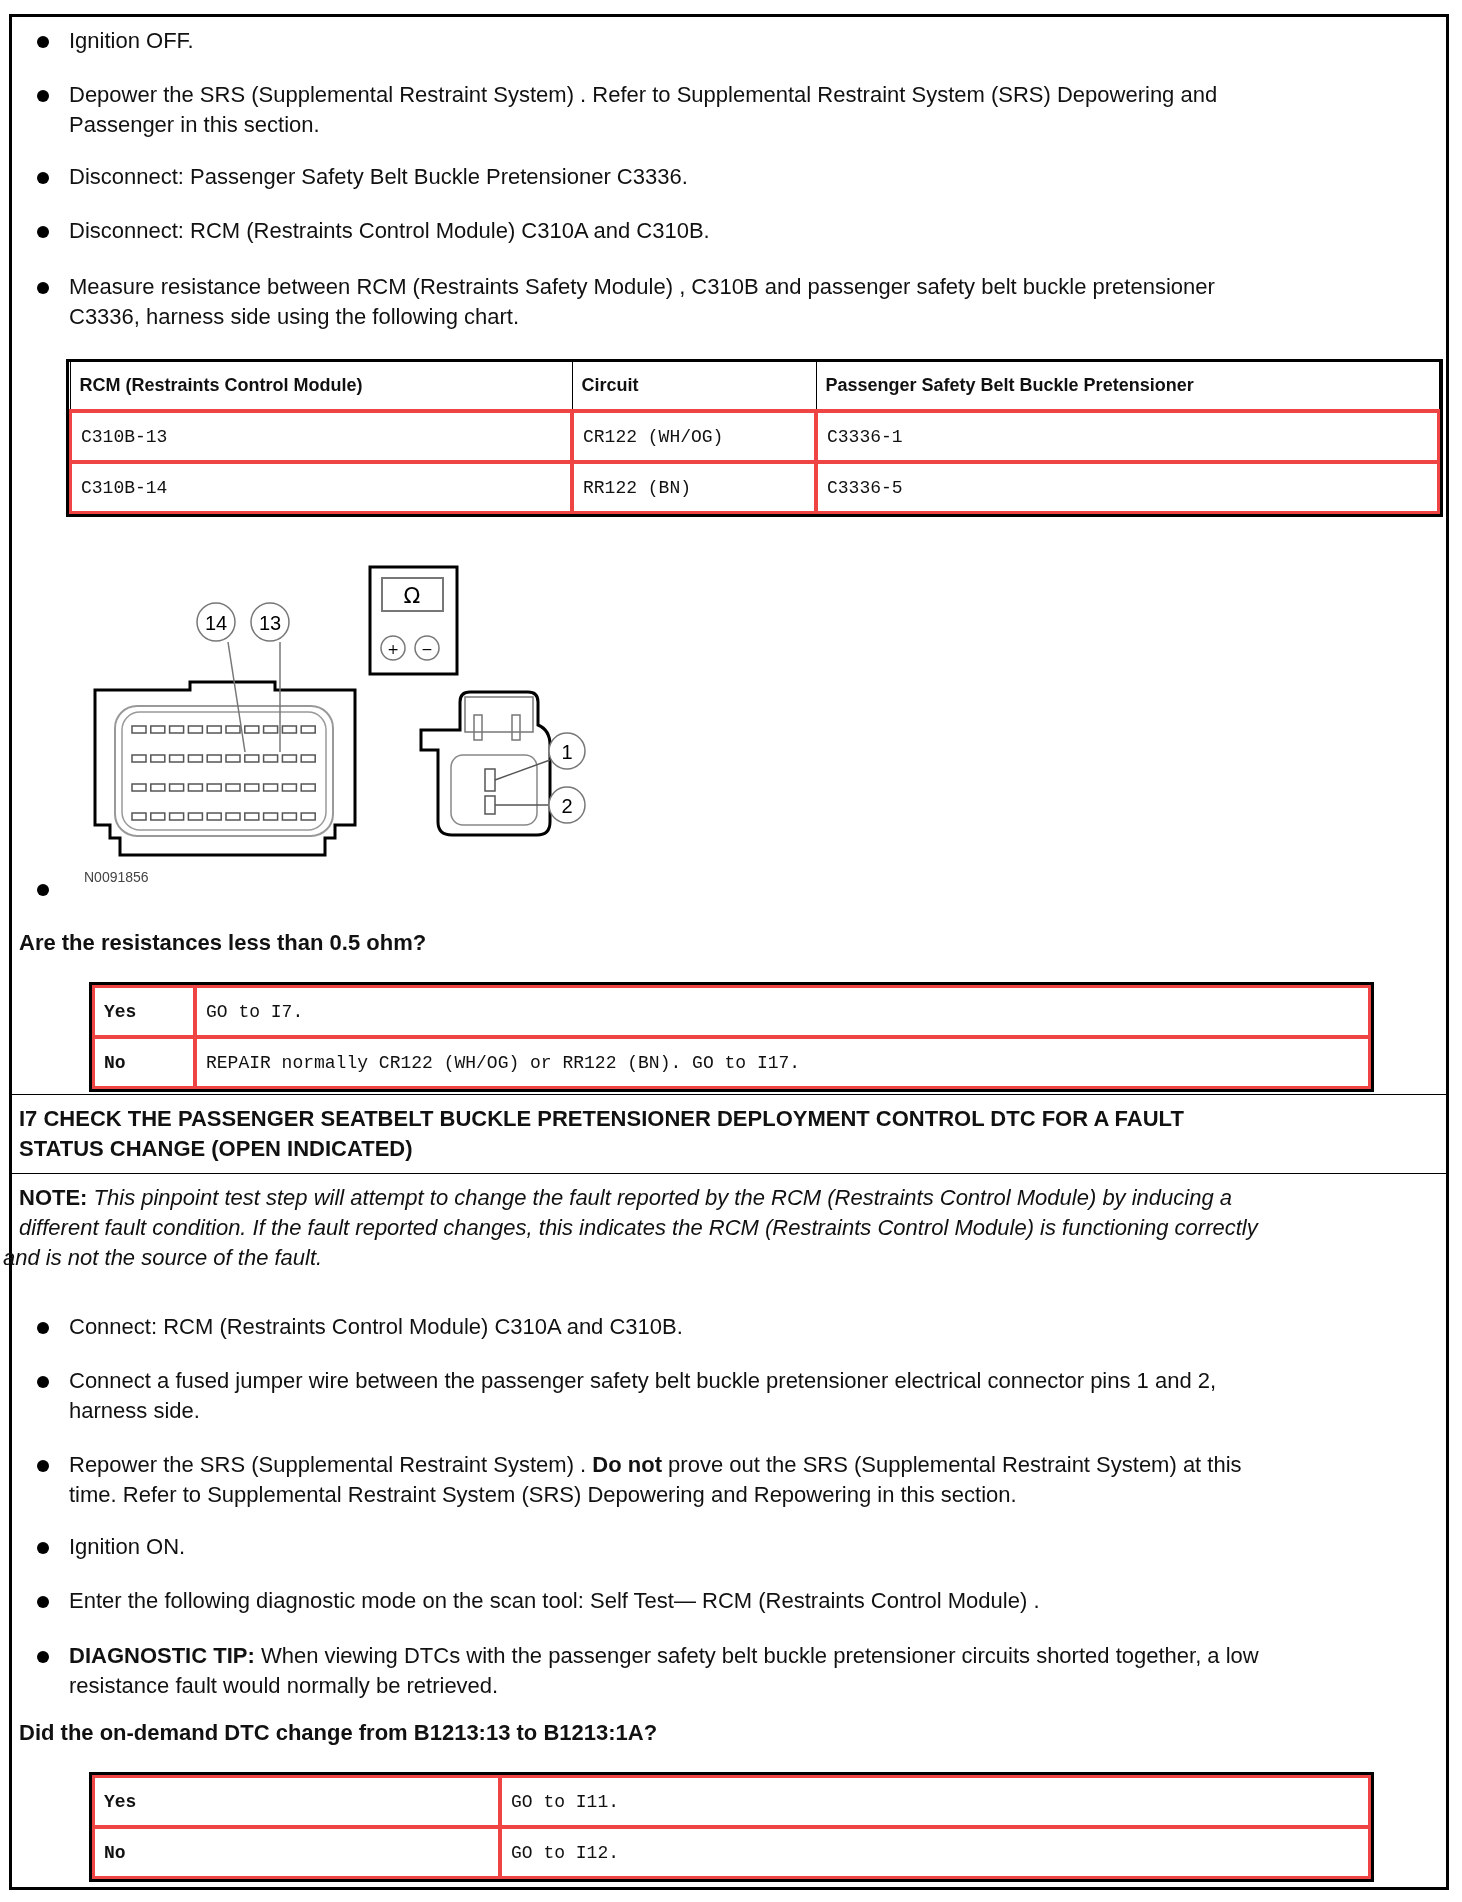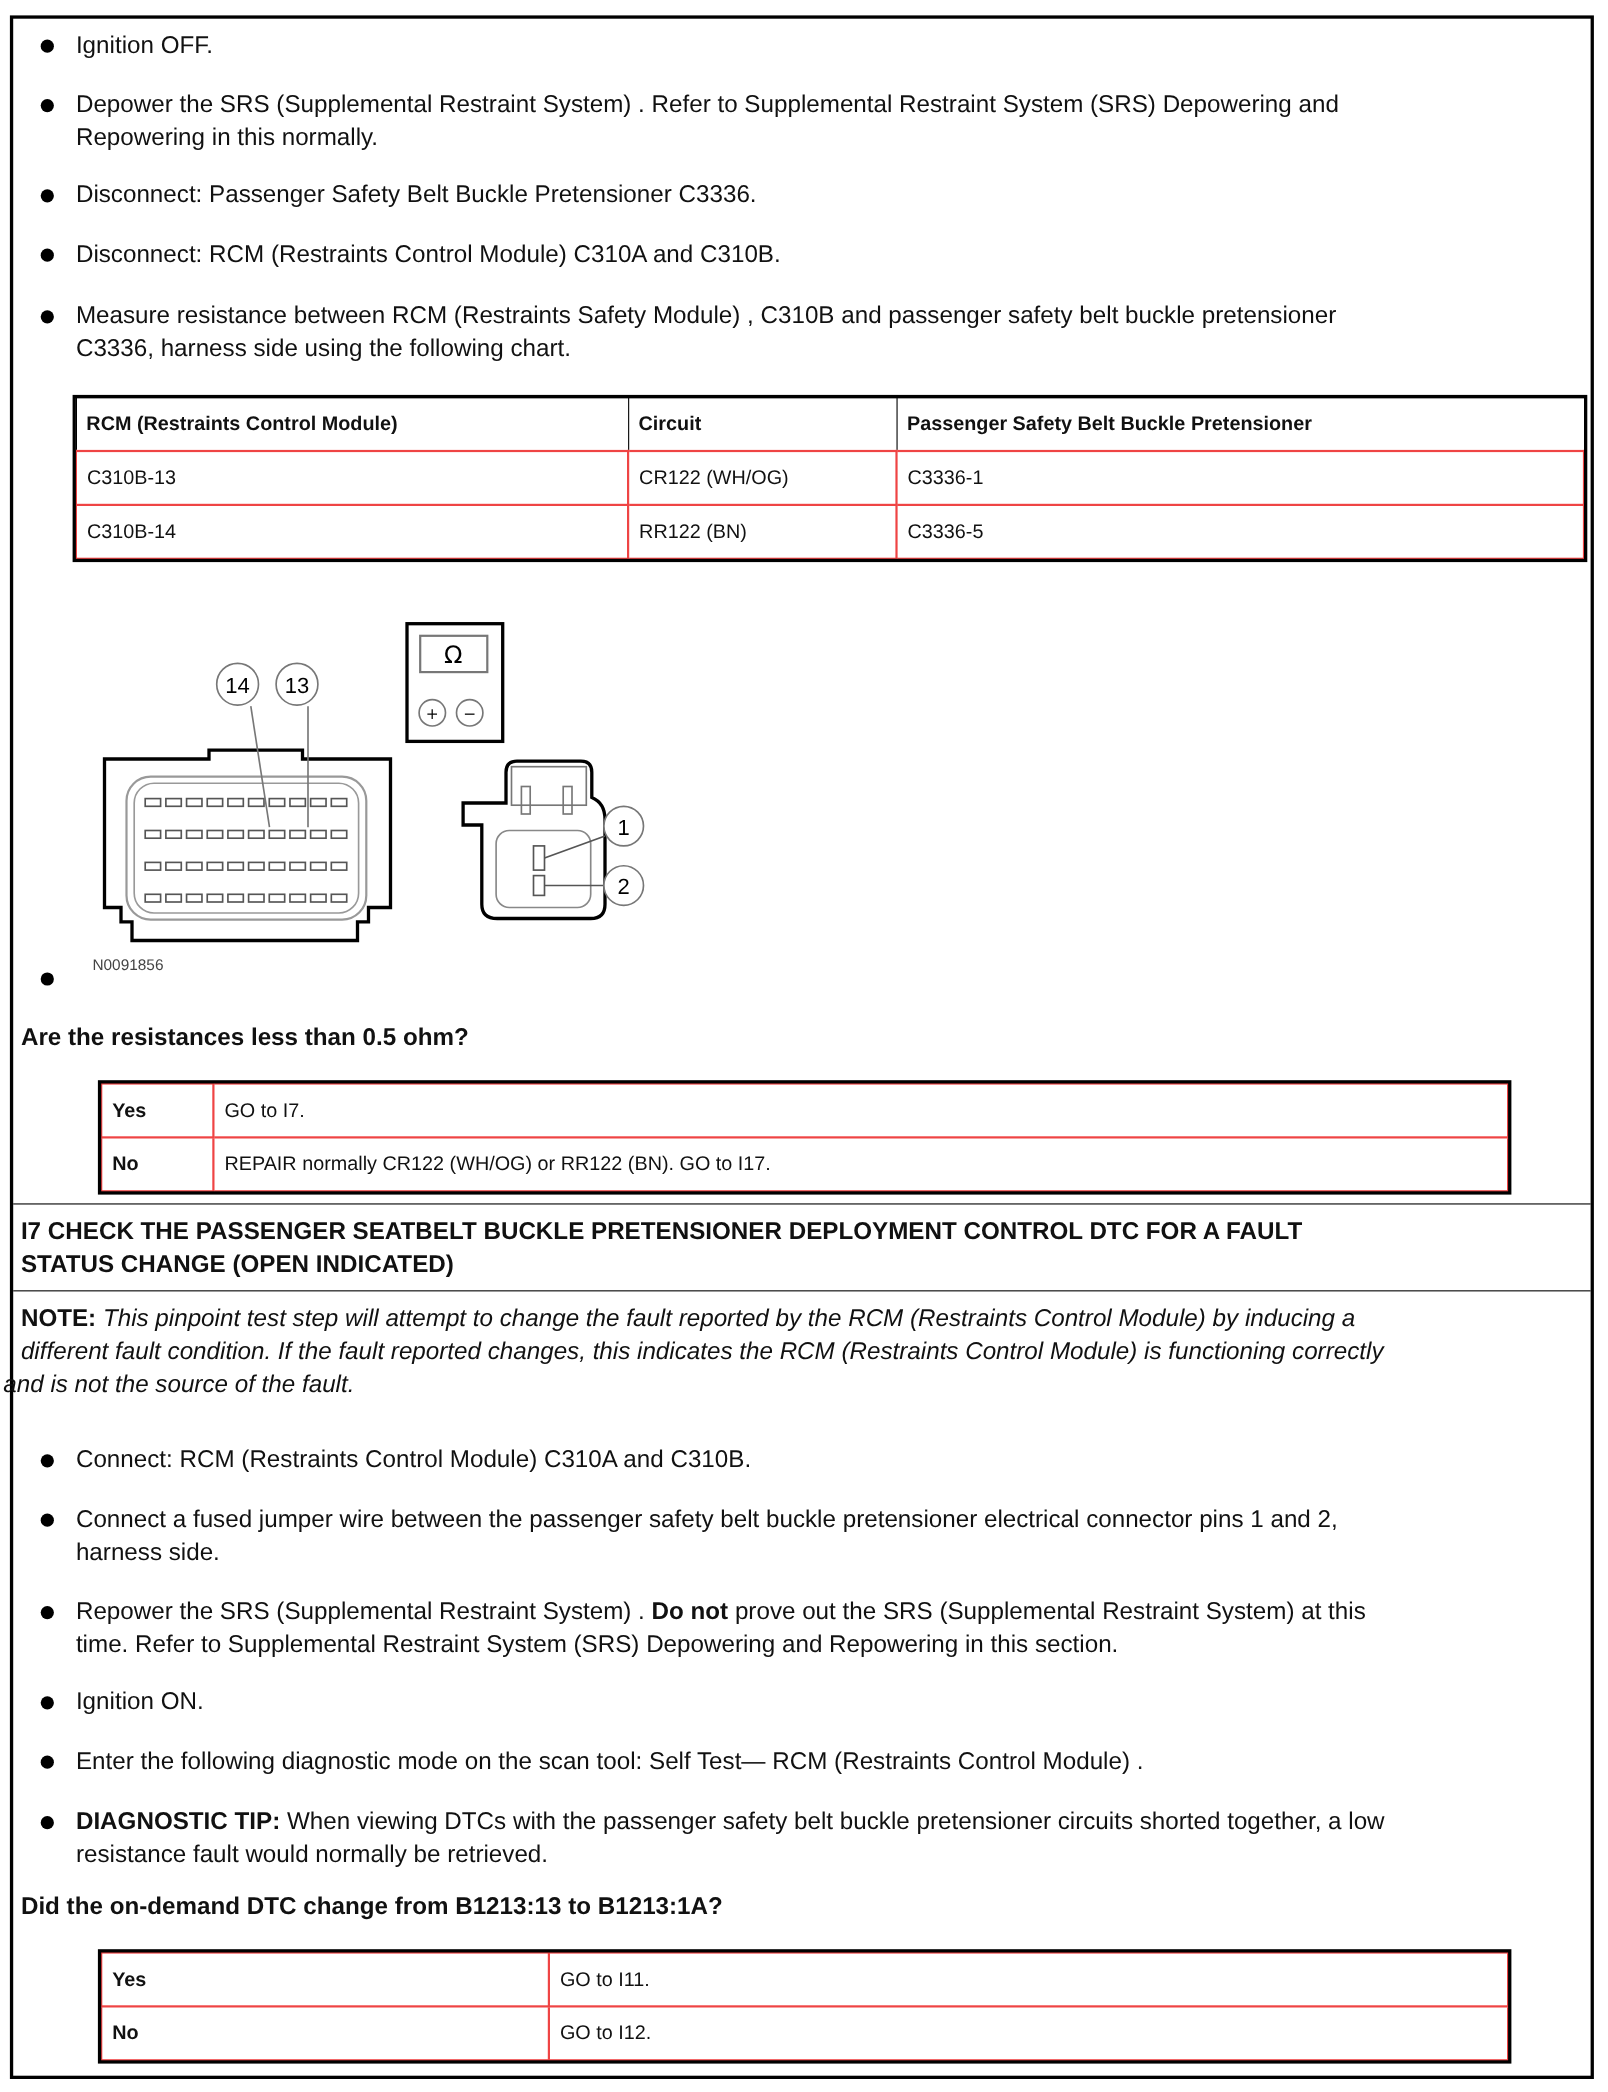--- a/index.html
+++ b/index.html
@@ -13,39 +13,39 @@
   }
   .abs { position: absolute; }
   .txt { font-size: 22px; line-height: 30px; white-space: nowrap; }
   .bullet-dot {
     position: absolute; width: 12px; height: 12px; border-radius: 50%; background: #000;
   }
   .bold { font-weight: bold; }
   .ital { font-style: italic; }
 
   table.grid { border-collapse: collapse; position: absolute; font-size: 18px; }
-  table.grid td { border: 2px solid #ef4444; padding: 0 9px; height: 47px; vertical-align: middle; white-space: nowrap; }
+  table.grid td { border: 4px solid #ef4444; padding: 0 9px; height: 47px; vertical-align: middle; white-space: nowrap; font-family: Liberation Mono, monospace; }
   table.grid { outline: 3px solid #000; outline-offset: -1px; }
   table.grid th { border: 1px solid #000; padding: 0 9px; height: 47px; text-align: left; font-weight: bold; white-space: nowrap; }
 
   .hline { position: absolute; height: 1px; background: #000; }
   .section-title { font-weight: bold; font-size: 22px; line-height: 30px; }
 </style>
 </head>
 <body>
 
 <div class="page-frame"></div>
 
 <div>
   <div class="bullet-dot" style="left:37px;top:36px"></div>
   <div class="abs txt" style="left:69px;top:26px">Ignition OFF.</div>
 
   <div class="bullet-dot" style="left:37px;top:90px"></div>
   <div class="abs txt" style="left:69px;top:80px">Depower the SRS (Supplemental Restraint System) . Refer to Supplemental Restraint System (SRS) Depowering and</div>
-  <div class="abs txt" style="left:69px;top:110px">Repowering in this normally.</div>
+  <div class="abs txt" style="left:69px;top:110px">Passenger in this section.</div>
 
   <div class="bullet-dot" style="left:37px;top:172px"></div>
   <div class="abs txt" style="left:69px;top:162px">Disconnect: Passenger Safety Belt Buckle Pretensioner C3336.</div>
 
   <div class="bullet-dot" style="left:37px;top:226px"></div>
   <div class="abs txt" style="left:69px;top:216px">Disconnect: RCM (Restraints Control Module) C310A and C310B.</div>
 
   <div class="bullet-dot" style="left:37px;top:282px"></div>
   <div class="abs txt" style="left:69px;top:272px">Measure resistance between RCM (Restraints Safety Module) , C310B and passenger safety belt buckle pretensioner</div>
   <div class="abs txt" style="left:69px;top:302px">C3336, harness side using the following chart.</div>

